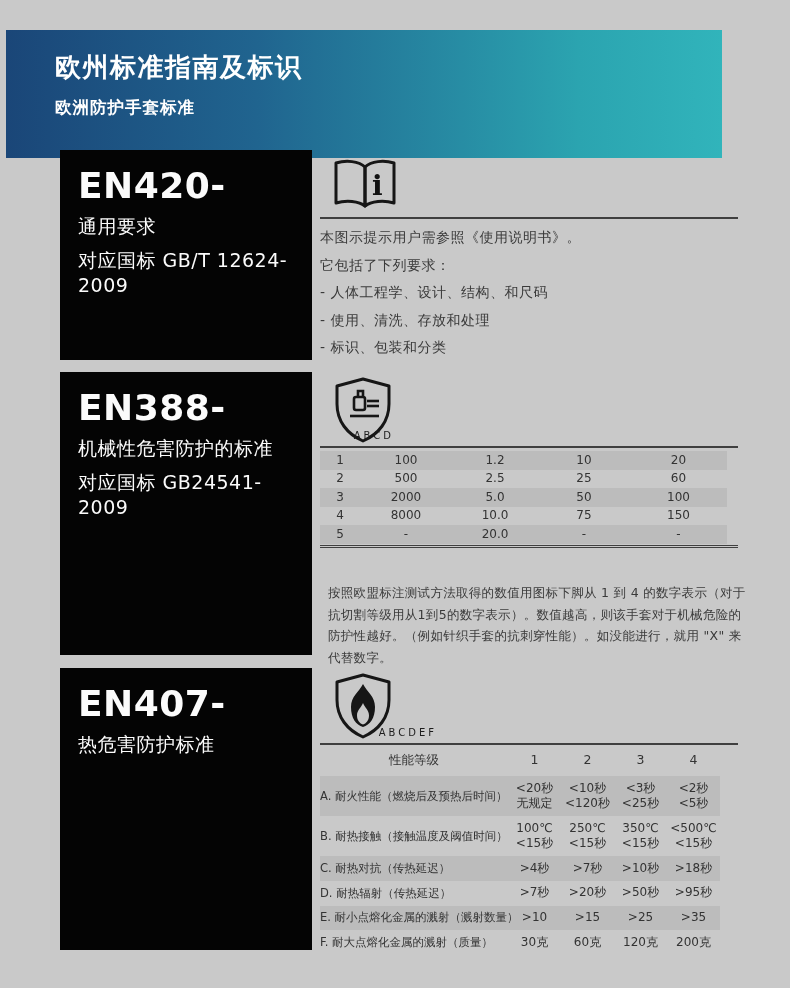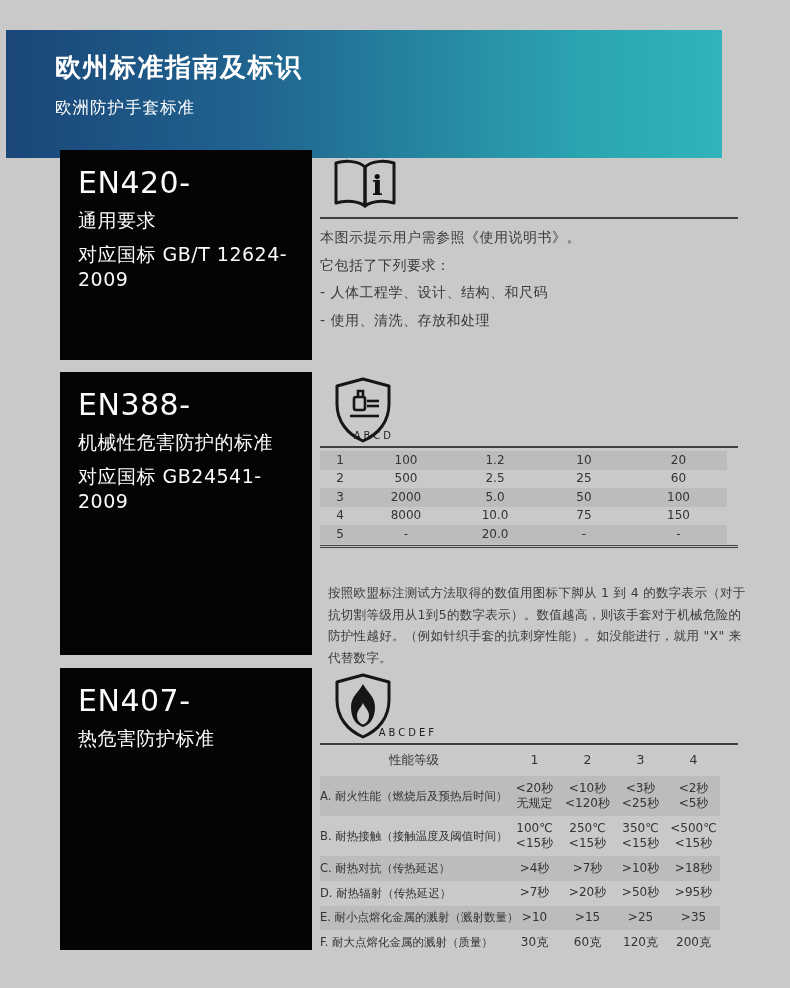--- a/index.html
+++ b/index.html
@@ -11,31 +11,31 @@
   }
   .abs{position:absolute;}
 
   
   .banner{
     left:6px;top:30px;width:716px;height:128px;box-sizing:border-box;
     background:linear-gradient(90deg,#1a4678 0%,#20648f 35%,#2ba4b0 80%,#31b4bb 100%);
     color:#ffffff;padding-left:49px;
   }
   .banner .title{margin:0;padding-top:20px;font-size:26px;font-weight:bold;letter-spacing:1.5px;}
-  .banner .subtitle{margin:0;padding-top:12px;font-size:16.5px;font-weight:normal;letter-spacing:1px;}
+  .banner .subtitle{margin:0;padding-top:12px;font-size:16.5px;font-weight:bold;letter-spacing:1px;}
 
   
   .black-box{
     left:60px;width:252px;background:#040404;color:#fbfbfb;
     box-sizing:border-box;padding:15px 10px 0 18px;
   }
   #box420{top:150px;height:210px;}
   #box388{top:372px;height:283px;}
   #box407{top:668px;height:282px;}
-  .black-box .code{font-size:30px;letter-spacing:0.5px;}
+  .black-box .code{font-size:36px;letter-spacing:0.5px;font-weight:bold;}
   .black-box .bline{font-size:19px;margin-top:8px;letter-spacing:0.5px;}
 
   
   .rule{left:320px;width:418px;height:2px;background:#3f3f3f;}
 
   
   .icon-label{font-size:10px;letter-spacing:3px;color:#1c1c1c;text-align:right;width:62px;}
 
   
   .desc{left:320px;top:229px;width:424px;font-size:14px;color:#3a3a3a;}
@@ -85,20 +85,21 @@
   </svg>
 </div>
 
 <div class="abs rule" style="top:217px;"></div>
 
 <div class="abs desc">
   <div>本图示提示用户需参照《使用说明书》。</div>
   <div>它包括了下列要求：</div>
   <div>- 人体工程学、设计、结构、和尺码</div>
   <div>- 使用、清洗、存放和处理</div>
+  <div>- 标识、包装和分类</div>
 </div>
 
 <div class="abs black-box" id="box388">
   <div class="code">EN388-</div>
   <div class="bline">机械性危害防护的标准</div>
   <div class="bline">对应国标 GB24541-2009</div>
 </div>
 
 <div class="abs" style="left:333px;top:376px;">
   <svg width="60" height="68" viewBox="0 0 60 68">

